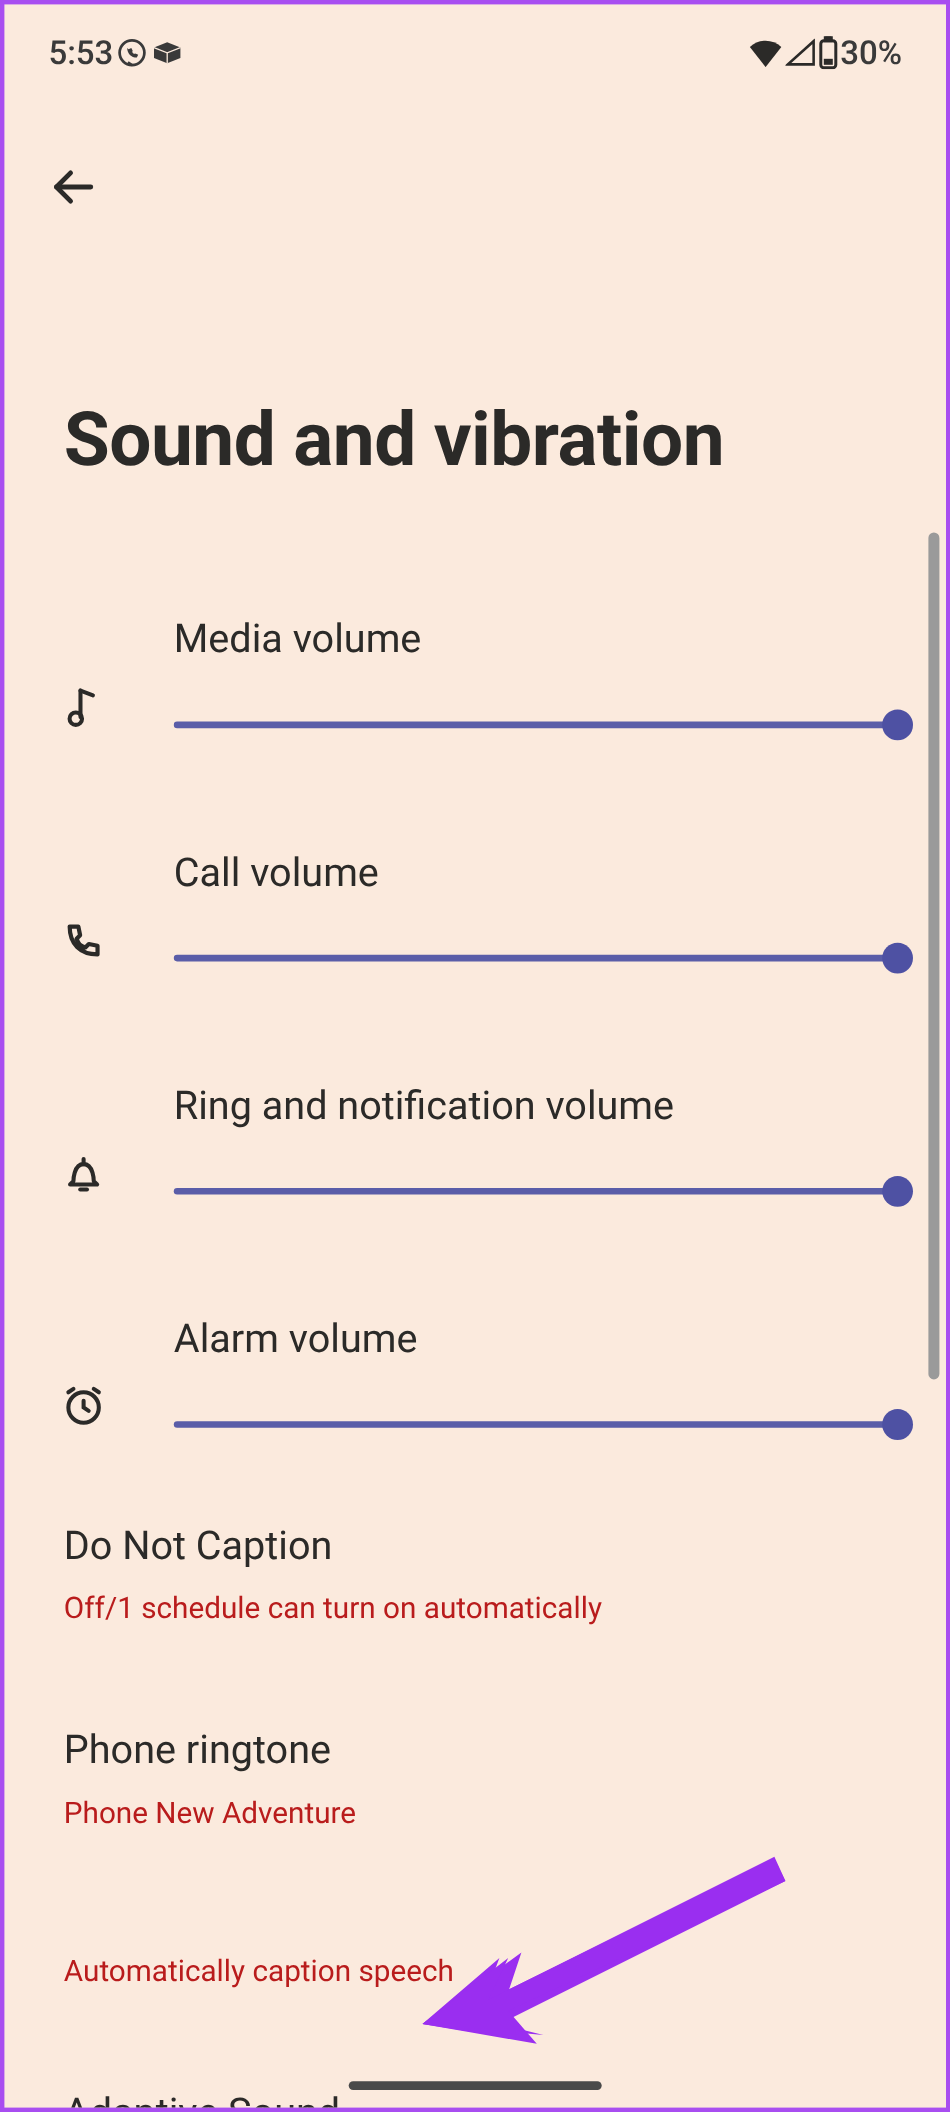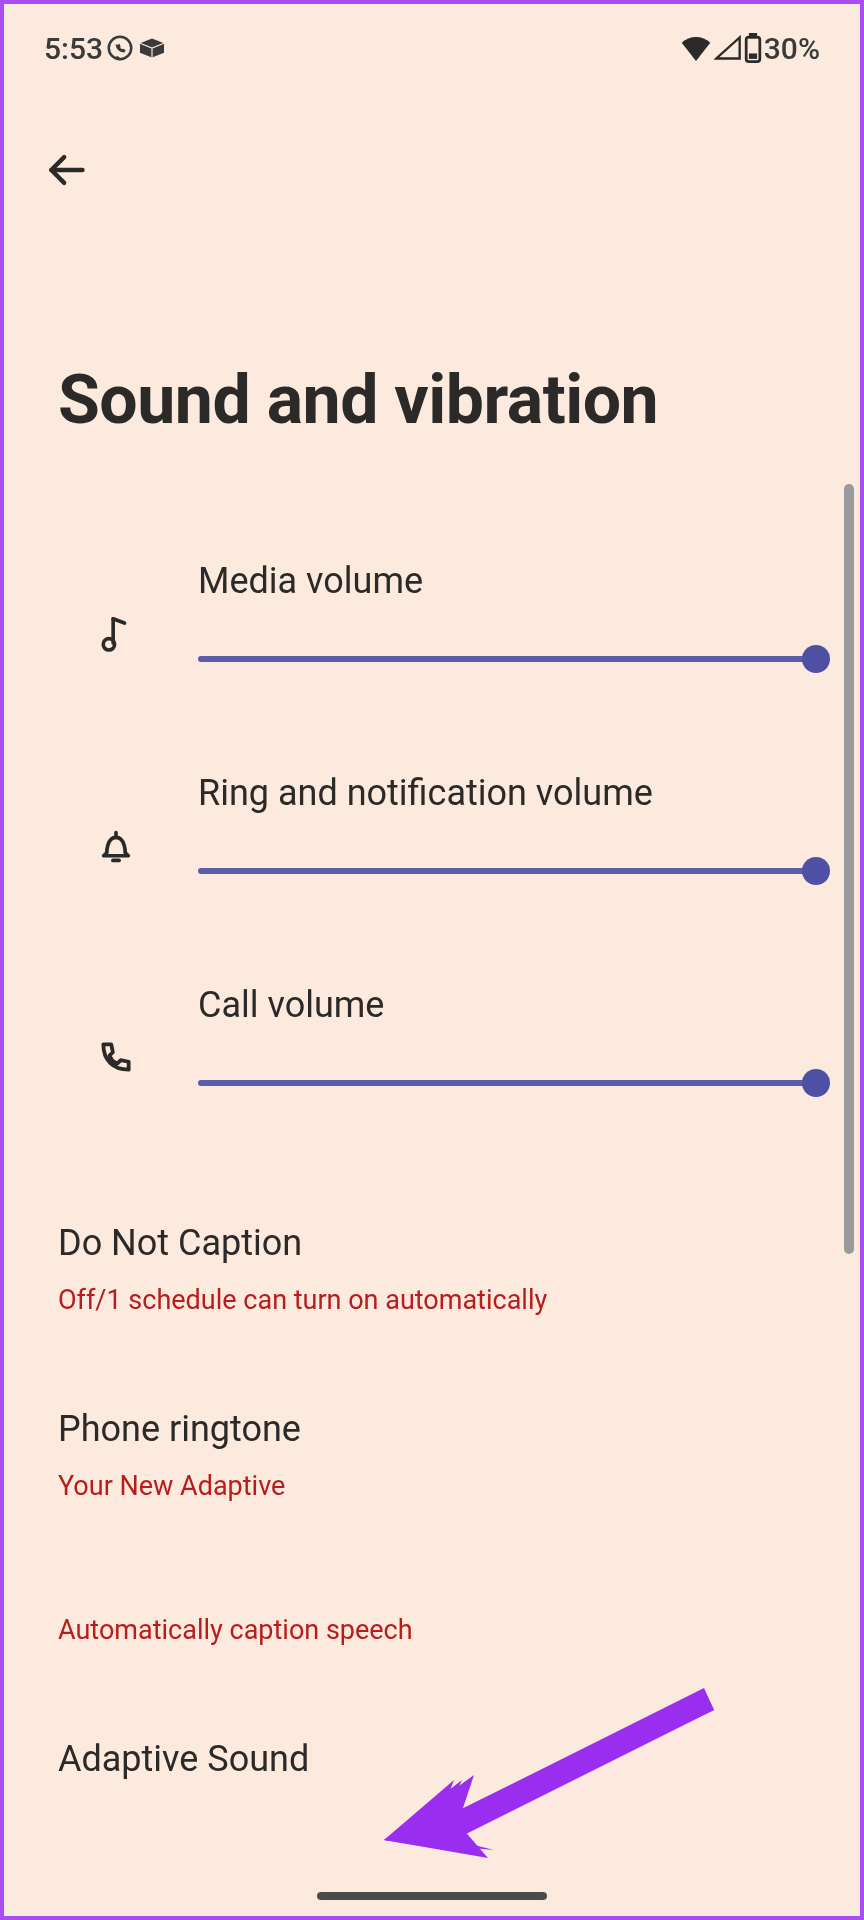--- a/index.html
+++ b/index.html
@@ -41,24 +41,23 @@
     font-weight: 700;
     letter-spacing: -0.5px;
     color: #2b2a28;
     margin: 160px 0 0 54px;
   }
 
   
   .sliders { margin-top: 120px; }
   .slider-row {
     display: flex;
-    align-items: center;
+    align-items: flex-end;
     padding: 0 44px 0 44px;
     margin-bottom: 110px;
-    margin-left: 40px;
   }
   .slider-row .icon {
     width: 56px;
     display: flex;
     justify-content: center;
     margin-top: 44px;
     color: #3a3a3a;
   }
   .slider-body { flex: 1; margin-left: 54px; }
   .slider-label {
@@ -198,59 +197,74 @@
     <div class="slider-body">
       <div class="slider-label">Media volume</div>
       <div class="slider-track">
         <div class="slider-thumb"></div>
       </div>
     </div>
   </div>
 
   <div class="slider-row">
     <div class="icon">
+      <svg width="38" height="38" viewBox="0 0 24 24" fill="none" stroke="#2b2a28" stroke-width="2.4" stroke-linecap="round" stroke-linejoin="round">
+          <path d="M4 4 C4 14 10 20 20 20 L20 15 L15 14 L13 16 C10 15 9 14 8 11 L10 9 L9 4 Z"></path>
+        </svg>
+    </div>
+    <div class="slider-body">
+      <div class="slider-label">Call volume</div>
+      <div class="slider-track">
+        <div class="slider-thumb"></div>
+      </div>
+    </div>
+  </div>
+
+  <div class="slider-row">
+    <div class="icon">
       <svg width="38" height="40" viewBox="0 0 24 26" fill="none" stroke="#2b2a28" stroke-width="2.4" stroke-linecap="round" stroke-linejoin="round">
           <path d="M6 18 C6 18 6 8 12 8 C18 8 18 18 18 18 L20 20 L4 20 Z"></path>
           <line x1="10" y1="23" x2="14" y2="23"></line>
           <line x1="12" y1="5" x2="12" y2="8"></line>
         </svg>
     </div>
     <div class="slider-body">
       <div class="slider-label">Ring and notification volume</div>
       <div class="slider-track">
         <div class="slider-thumb"></div>
       </div>
     </div>
   </div>
 
-  <div class="slider-row">
-    <div class="icon">
-      <svg width="38" height="38" viewBox="0 0 24 24" fill="none" stroke="#2b2a28" stroke-width="2.4" stroke-linecap="round" stroke-linejoin="round">
-          <path d="M4 4 C4 14 10 20 20 20 L20 15 L15 14 L13 16 C10 15 9 14 8 11 L10 9 L9 4 Z"></path>
-        </svg>
-    </div>
-    <div class="slider-body">
-      <div class="slider-label">Call volume</div>
-      <div class="slider-track">
-        <div class="slider-thumb"></div>
-      </div>
-    </div>
-  </div>
-
+  <div class="slider-row" style="margin-bottom:60px;">
+    <div class="icon">
+      <svg width="40" height="40" viewBox="0 0 26 26" fill="none" stroke="#2b2a28" stroke-width="2.4" stroke-linecap="round">
+          <circle cx="13" cy="14" r="9"></circle>
+          <path d="M13 10 L13 14 L16 16"></path>
+          <path d="M4 5 L7 3 M22 5 L19 3"></path>
+        </svg>
+    </div>
+    <div class="slider-body">
+      <div class="slider-label">Alarm volume</div>
+      <div class="slider-track">
+        <div class="slider-thumb"></div>
+      </div>
+    </div>
+  </div>
 
 </div>
 
 <div class="setting">
   <div class="setting-title">Do Not Caption</div>
   <div class="setting-sub">Off/1 schedule can turn on automatically</div>
 </div>
 
 <div class="setting">
   <div class="setting-title">Phone ringtone</div>
-  <div class="setting-sub">Your New Adaptive</div>
+  <div class="setting-sub">Phone New Adventure</div>
 </div>
 
 <div class="setting">
   <div class="setting-sub">Automatically caption speech</div>
 </div>
 
 <div class="setting">
   <div class="setting-title">Adaptive Sound</div>
 
 </div>

